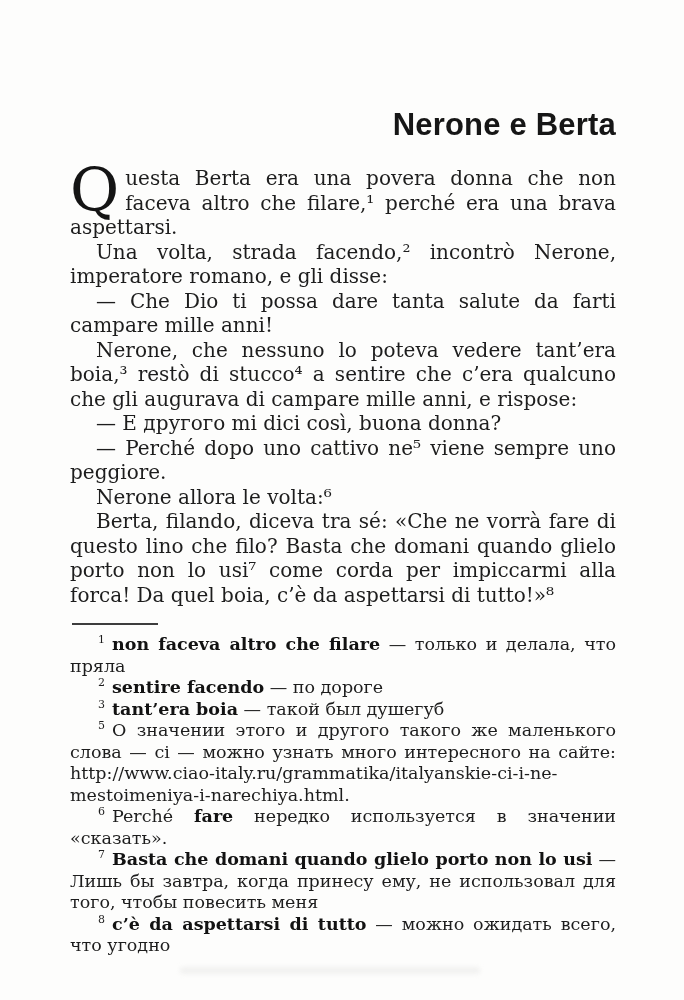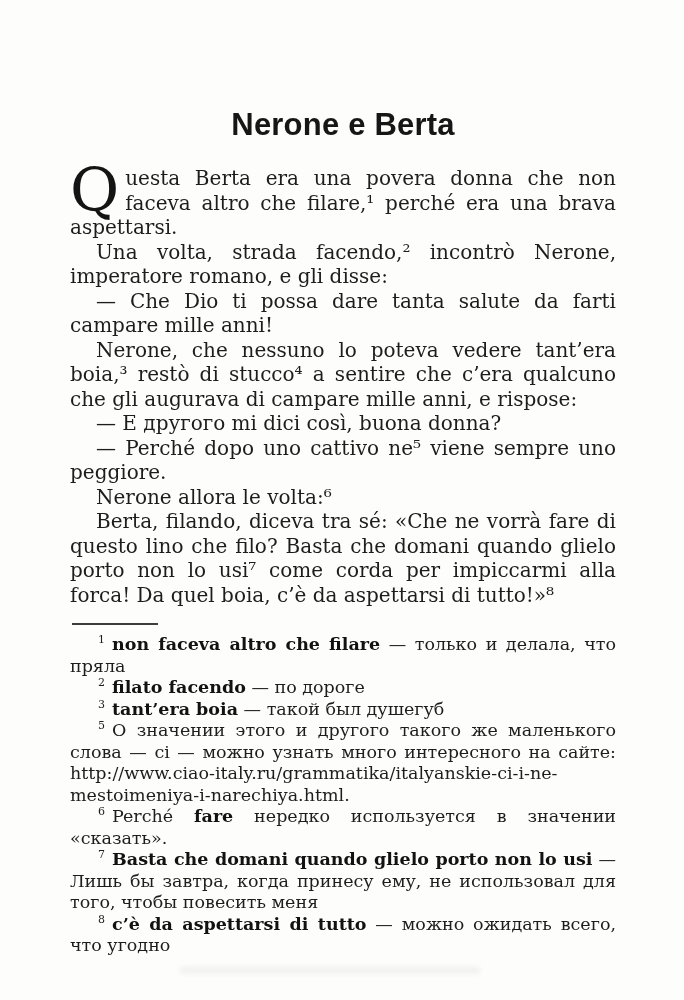--- a/index.html
+++ b/index.html
@@ -18,21 +18,21 @@
     box-sizing: border-box;
     padding: 0 68px 0 70px;
     overflow: hidden;
   }
   .story-title {
     font-family: "Liberation Sans", sans-serif;
     font-weight: 700;
     font-size: 31px;
     letter-spacing: 0.2px;
     color: #161616;
-    text-align: center;
+    text-align: right;
     margin: 0;
     padding-top: 108px;
     line-height: 1.1;
   }
   .story {
     margin-top: 24px;
   }
   .story p {
     margin: 0;
     font-size: 20px;
@@ -101,21 +101,21 @@
     <p class="para indent">— E другого mi dici così, buona donna?</p>
     <p class="para indent">— Perché dopo uno cattivo ne⁵ viene sempre uno peggiore.</p>
     <p class="para indent">Nerone allora le volta:⁶</p>
     <p class="para indent">Berta, filando, diceva tra sé: «Che ne vorrà fare di questo lino che filo? Basta che domani quando glielo porto non lo usi⁷ come corda per impiccarmi alla forca! Da quel boia, c’è da aspettarsi di tutto!»⁸</p>
   </div>
 
   <div class="footnote-rule"></div>
 
   <div class="footnotes" id="footnotes">
       <p class="footnote"><sup class="fn-num">1</sup><b>non faceva altro che filare</b><span> — только и делала, что пряла</span></p>
-      <p class="footnote"><sup class="fn-num">2</sup><b>filato facendo</b><span> — по дороге</span></p>
+      <p class="footnote"><sup class="fn-num">2</sup><b>sentire facendo</b><span> — по дороге</span></p>
       <p class="footnote"><sup class="fn-num">3</sup><b>tant’era boia</b><span> — такой был душегуб</span></p>
       <p class="footnote"><sup class="fn-num">5</sup><span>О значении этого и другого такого же маленького слова — ci — можно узнать много интересного на сайте: http://www.ciao-italy.ru/grammatika/italyanskie-ci-i-ne-mestoimeniya-i-narechiya.html.</span></p>
       <p class="footnote"><sup class="fn-num">6</sup><span>Perché </span><b>fare</b><span> нередко используется в значении «сказать».</span></p>
       <p class="footnote"><sup class="fn-num">7</sup><b>Basta che domani quando glielo porto non lo usi</b><span> — Лишь бы завтра, когда принесу ему, не использовал для того, чтобы повесить меня</span></p>
       <p class="footnote"><sup class="fn-num">8</sup><b>c’è da aspettarsi di tutto</b><span> — можно ожидать всего, что угодно</span></p>
     </div>
 
   <div class="scan-smudge"></div>
 </div>
 

